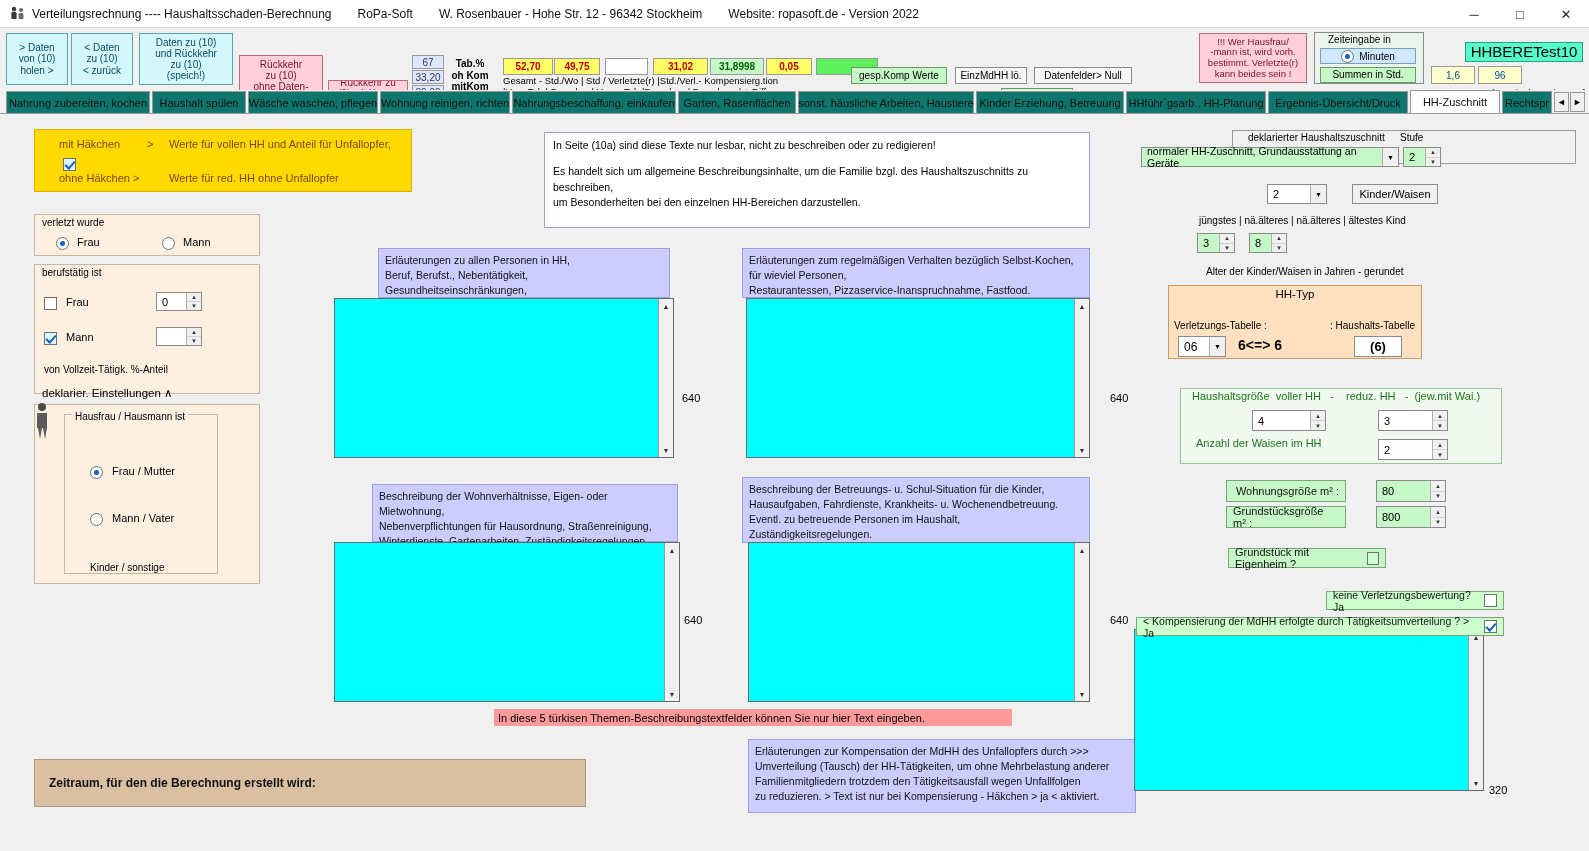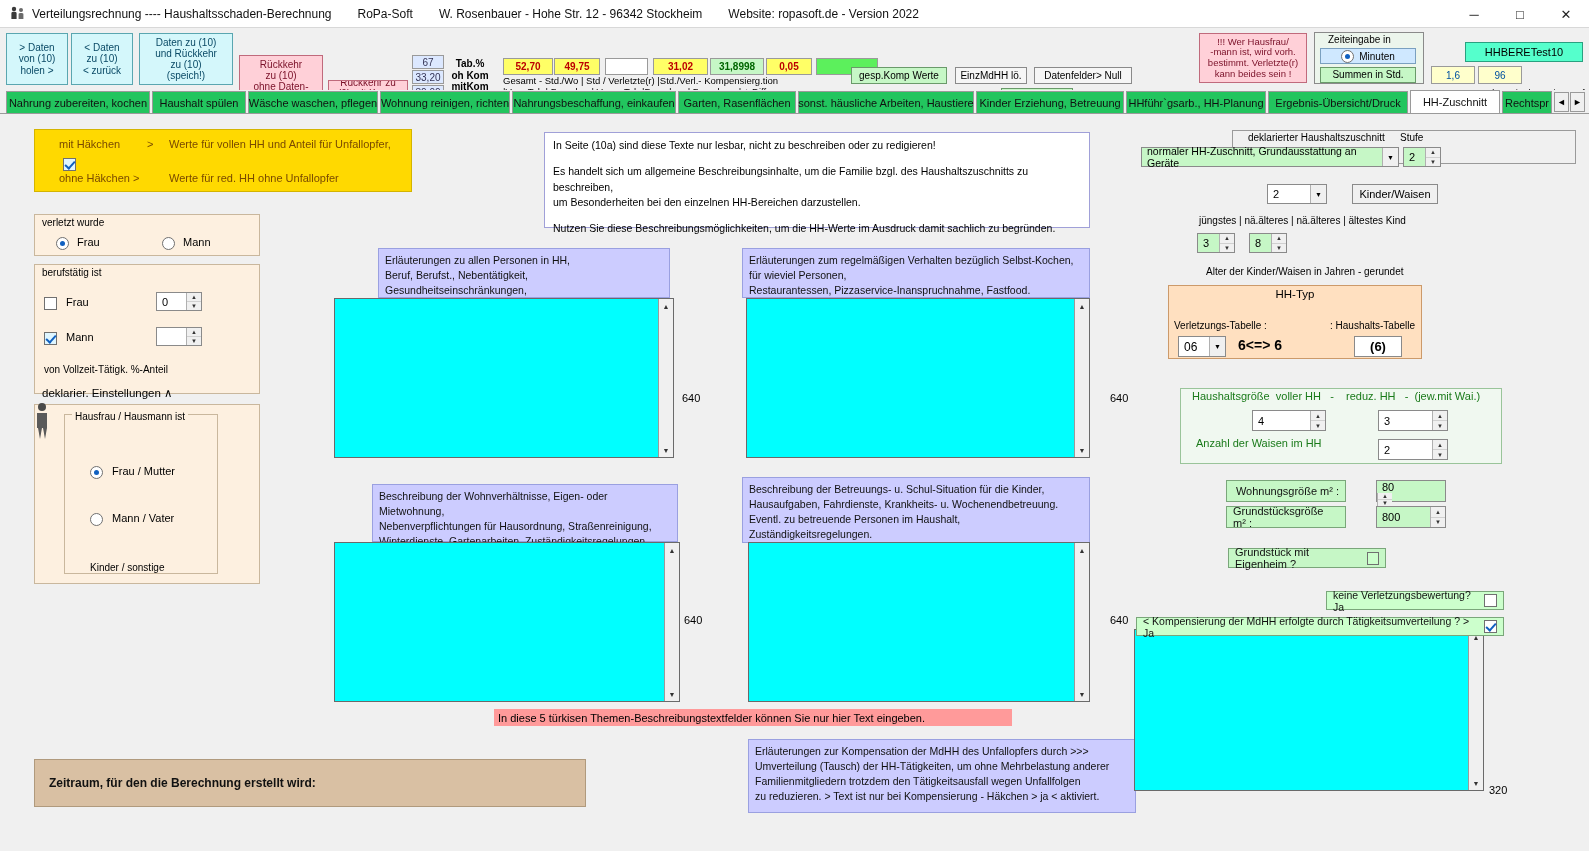--- a/index.html
+++ b/index.html
@@ -44,21 +44,21 @@
   }
   .lbl { position: absolute; font-size: 10px; color: #000; line-height: 1.15; white-space: pre-line; }
   .lbl.c { text-align: center; }
 
   
   .tabstrip {
     position: absolute; left: 0; top: 90px; width: 1589px; height: 24px;
     background: #f0f0f0; border-bottom: 1px solid #9a9a9a;
   }
   .tab {
-    position: absolute; top: 1px; height: 22px; background: #22c55e;
+    position: absolute; top: 1px; height: 22px; background: #0f766e;
     border: 1px solid #9a9a9a; border-bottom: none;
     font-size: 11px; display: flex; align-items: center; justify-content: center;
     padding: 0 5px; white-space: nowrap; color: #111;
   }
   .tab.active { background: #ffffff; height: 23px; top: 0px; font-weight: normal; z-index: 3; }
   .tabnav {
     position: absolute; top: 2px; width: 15px; height: 20px; border: 1px solid #9a9a9a;
     background: #f0f0f0; display: flex; align-items: center; justify-content: center; font-size: 9px;
   }
 
@@ -218,21 +218,21 @@
     <div style="position:absolute; left:1314px; top:4px; width:110px; height:52px; border:1px solid #8a8a8a; background:#ecf5ec;"></div>
     <div class="lbl" style="left:1328px; top:6px;">Zeiteingabe in</div>
     <div style="position:absolute; left:1320px; top:20px; width:96px; height:16px; background:#cfe8ff; border:1px solid #7aa0c0; display:flex; align-items:center; justify-content:center;">
       <span class="radio on"></span>
       <span style="margin-left:5px; font-size:10px;">Minuten</span>
     </div>
     <div class="tbx" style="left:1320px; top:39px; width:96px; height:16px; background:#c6f7c6; border:1px solid #6a9a6a;">Summen in Std.</div>
 
     <div class="num" style="left:1431px; top:38px; width:44px; height:18px; background:#ffffcc; color:#0050a0;">1,6</div>
     <div class="num" style="left:1478px; top:38px; width:44px; height:18px; background:#ffffcc; color:#0050a0;">96</div>
-    <div class="tbx" style="left:1465px; top:14px; width:118px; height:20px; background:#55ffcc; border:1px solid #2aa080; font-size:11px;">HHBERETest10</div>
+    <div class="tbx" style="left:1465px; top:14px; width:118px; height:20px; background:#55ffcc; border:1px solid #2aa080; font-size:15px;">HHBERETest10</div>
     <div class="lbl" style="left:1432px; top:60px; font-size:9.5px;">Umre.  Dez.Std. =  Min.  |  Dateiname f. Speichg.</div>
   </div>
 
   <div class="tabstrip">
     <div class="tab" style="left:6px; width:144px;">Nahrung zubereiten, kochen</div>
     <div class="tab" style="left:152px; width:94px;">Haushalt spülen</div>
     <div class="tab" style="left:248px; width:130px;">Wäsche waschen, pflegen</div>
     <div class="tab" style="left:380px; width:130px;">Wohnung reinigen, richten</div>
     <div class="tab" style="left:512px; width:164px;">Nahrungsbeschaffung, einkaufen</div>
     <div class="tab" style="left:678px; width:118px;">Garten, Rasenflächen</div>
@@ -320,21 +320,20 @@
     </div>
     <div class="lbl" style="left:90px; top:448px;">Kinder / sonstige</div>
 
     <div class="brownband" style="left:34px; top:645px; width:552px; height:48px;">Zeitraum, für den die Berechnung erstellt wird:</div>
 
     <div style="position:absolute; left:544px; top:18px; width:546px; height:96px; border:1px solid #a0a0d8; background:#ffffff;">
       <div style="padding:5px 8px; font-size:10.5px; line-height:1.5;">
         <div>In Seite (10a) sind diese Texte nur lesbar, nicht zu beschreiben oder zu redigieren!</div>
         <div style="margin-top:10px; white-space:pre-line;">Es handelt sich um allgemeine Beschreibungsinhalte, um die Familie bzgl. des Haushaltszuschnitts zu beschreiben,
 um Besonderheiten bei den einzelnen HH-Bereichen darzustellen.</div>
-        <div style="margin-top:10px;">Nutzen Sie diese Beschreibungsmöglichkeiten, um die HH-Werte im Ausdruck damit sachlich zu begründen.</div>
       </div>
     </div>
 
     <div class="memo-label" style="left:378px; top:134px; width:292px; height:50px;">Erläuterungen zu allen Personen in HH,
 Beruf, Berufst., Nebentätigkeit, Gesundheitseinschränkungen,
 die Mitarb. im HH reduz. oder erhöhende Gründe.</div>
     <div class="memo" style="left:334px; top:184px; width:340px; height:160px;">
       <div class="sb">
         <div class="a">▲</div>
         <div class="a">▼</div>
@@ -459,21 +458,21 @@
     <div class="greenlabel" style="left:1196px; top:323px;">Anzahl der Waisen im HH</div>
     <div class="spin" style="left:1378px; top:325px; width:70px; height:21px;">
       <span class="v">2</span>
       <span class="ar">
           <div>▲</div>
           <div>▼</div>
         </span>
     </div>
 
     <div class="greenband" style="left:1226px; top:366px; width:120px; height:22px; justify-content:flex-end;">Wohnungsgröße   m² :</div>
-    <div class="spin green" style="left:1376px; top:366px; width:70px; height:22px;flex-direction:column;">
+    <div class="spin green" style="left:1376px; top:366px; width:70px; height:22px;">
       <span class="v">80</span>
       <span class="ar">
           <div>▲</div>
           <div>▼</div>
         </span>
     </div>
     <div class="greenband" style="left:1226px; top:392px; width:120px; height:22px; justify-content:flex-end;">Grundstücksgröße m² :</div>
     <div class="spin green" style="left:1376px; top:392px; width:70px; height:22px;">
       <span class="v">800</span>
       <span class="ar">

